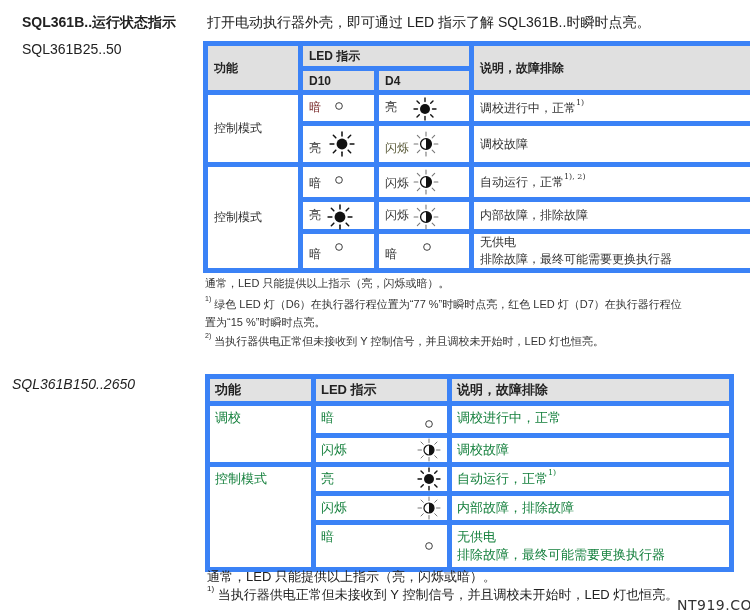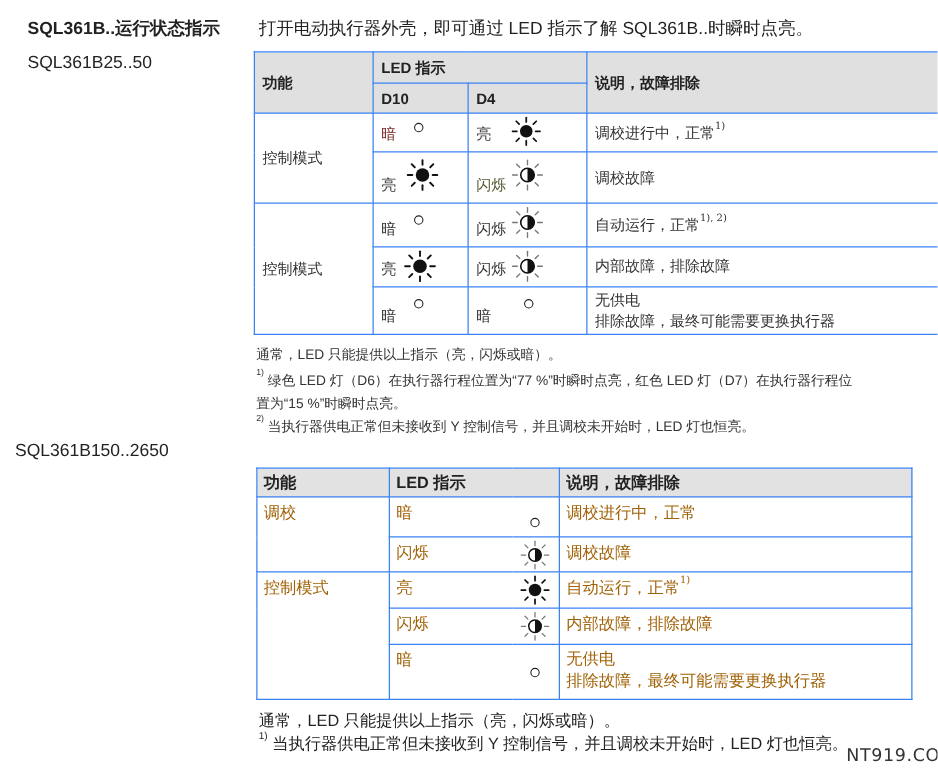--- a/index.html
+++ b/index.html
@@ -3,34 +3,34 @@
 <meta charset="utf-8">
 <style>
   * { box-sizing: border-box; margin: 0; padding: 0; }
   html, body { width: 750px; height: 614px; background: #ffffff; overflow: hidden; }
   body { position: relative; font-family: "Liberation Sans", "DejaVu Sans", sans-serif; color: #222; }
 
   .abs { position: absolute; }
   .title-line { font-size: 14px; color: #222; white-space: nowrap; }
 
   table { border-collapse: collapse; table-layout: fixed; }
-  td, th { border: 1px solid #3b82f6; vertical-align: middle; text-align: left; font-weight: normal; }
+  td, th { border: 5px solid #3b82f6; vertical-align: middle; text-align: left; font-weight: normal; }
 
   
   #t1 { left: 203px; top: 41px; width: 566px; font-size: 12px; }
   #t1 th { background: #e0e0e0; font-weight: bold; font-size: 12px; padding: 0 6px; }
   #t1 td { padding: 0 6px; font-family: "DejaVu Serif", "Liberation Serif", serif; font-size: 12px; color: #333; }
   #t1 .led-cell { position: relative; }
   #t1 .led-word { position: absolute; left: 6px; bottom: 5px; }
   #t1 .led-icon { position: absolute; top: 4px; }
 
   
   #t2 { left: 205px; top: 374px; width: 524px; font-size: 13px; }
   #t2 th { background: #e2e2e2; font-weight: bold; font-size: 13px; padding: 2px 5px; }
-  #t2 td { padding: 3px 5px; vertical-align: top; font-family: "DejaVu Serif", "Liberation Serif", serif; font-size: 13px; color: #a16207; }
+  #t2 td { padding: 3px 5px; vertical-align: top; font-family: "DejaVu Serif", "Liberation Serif", serif; font-size: 13px; color: #15803d; }
   #t2 td.icon-td { text-align: center; vertical-align: middle; padding: 0; }
   #t2 td.led-word-td { border-right: none; }
   #t2 td.icon-td { border-left: none; }
 
   sup { font-size: 8px; vertical-align: top; position: relative; top: -2px; }
 
   .note { font-size: 11px; color: #333; white-space: nowrap; }
   .note2 { font-size: 13px; color: #222; white-space: nowrap; }
 
   .wm { font-family: "DejaVu Sans", sans-serif; font-size: 14px; color: #333; letter-spacing: 0.5px; }
@@ -183,21 +183,21 @@
 
 <div class="abs note" style="left:205px; top:276px;">通常，LED 只能提供以上指示（亮，闪烁或暗）。</div>
 <div class="abs note" style="left:205px; top:297px;">
   <sup style="font-size:7px;">1)</sup> <span>绿色 LED 灯（D6）在执行器行程位置为“77 %”时瞬时点亮，红色 LED 灯（D7）在执行器行程位</span>
 </div>
 <div class="abs note" style="left:205px; top:315px;">置为“15 %”时瞬时点亮。</div>
 <div class="abs note" style="left:205px; top:334px;">
   <sup style="font-size:7px;">2)</sup> <span>当执行器供电正常但未接收到 Y 控制信号，并且调校未开始时，LED 灯也恒亮。</span>
 </div>
 
-<div class="abs title-line" style="left:12px; top:352px;">SQL361B150..2650</div>
+<div class="abs title-line" style="left:12px; top:376px;font-style:italic;">SQL361B150..2650</div>
 
 <table id="t2" class="abs">
   <colgroup>
     <col style="width:106px">
       <col style="width:98px">
       <col style="width:38px">
       <col style="width:282px">
   </colgroup>
   <tbody>
       <tr style="height:23px;">

